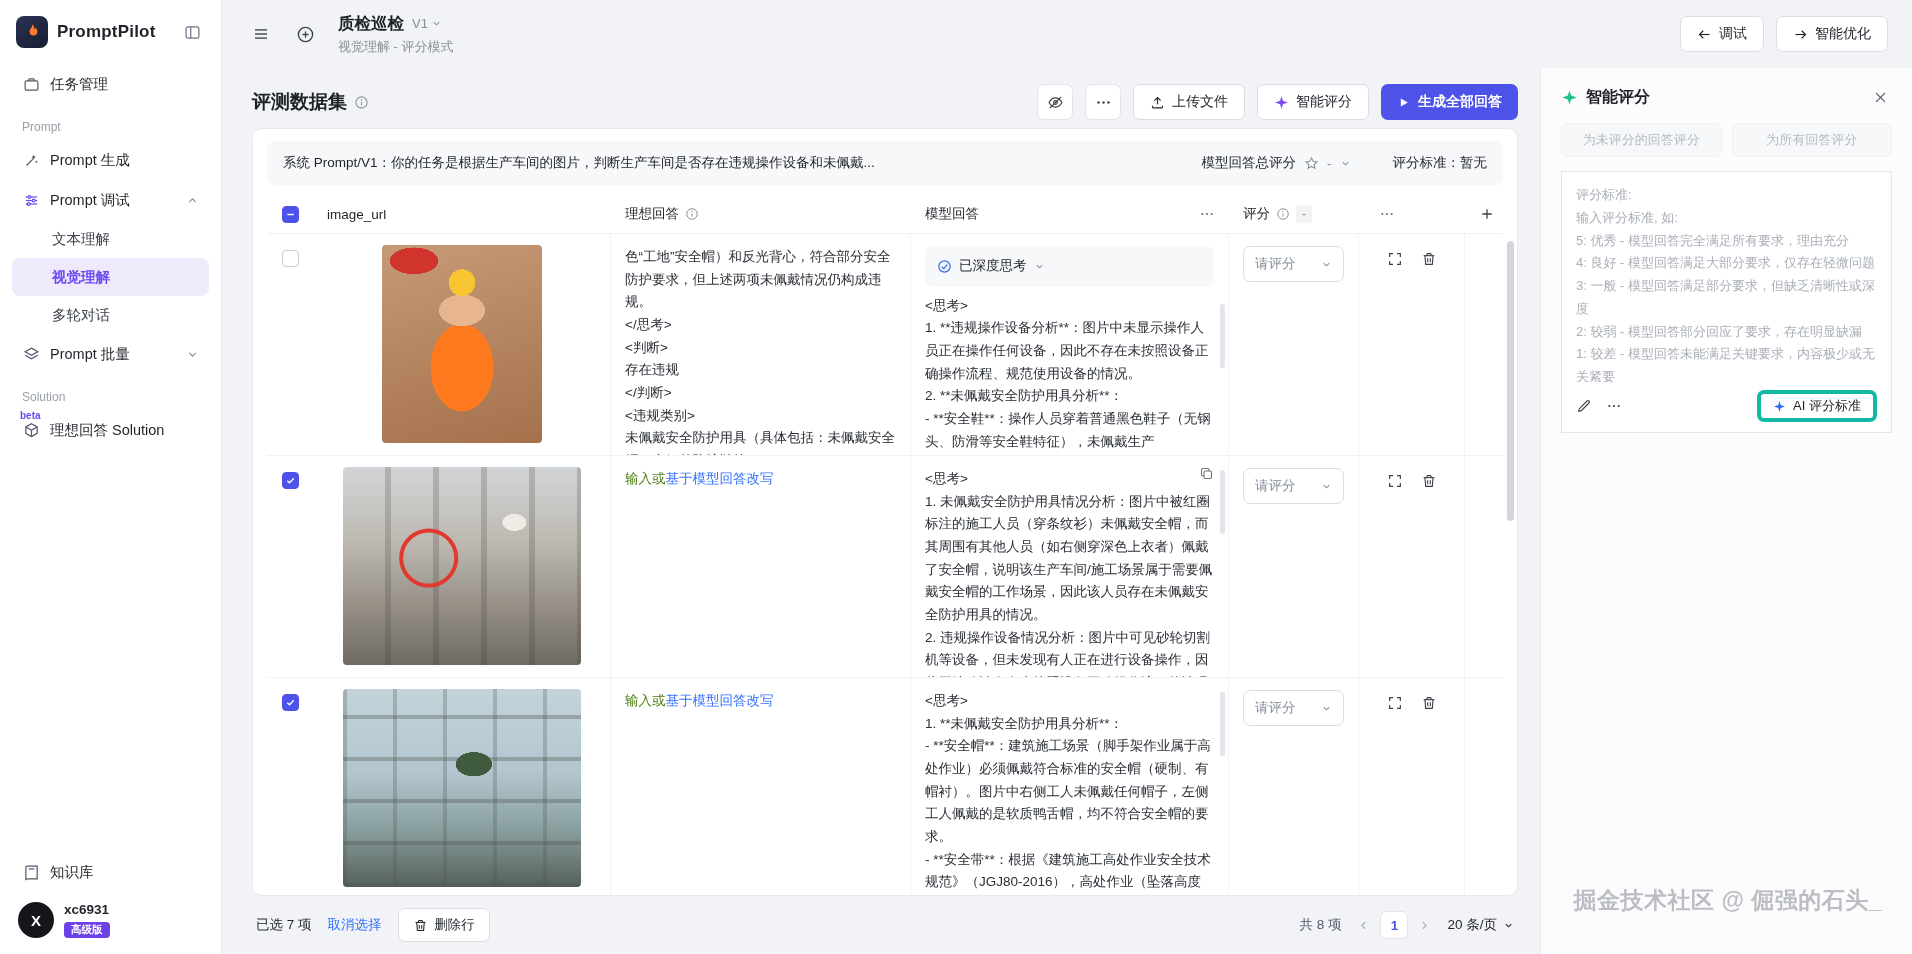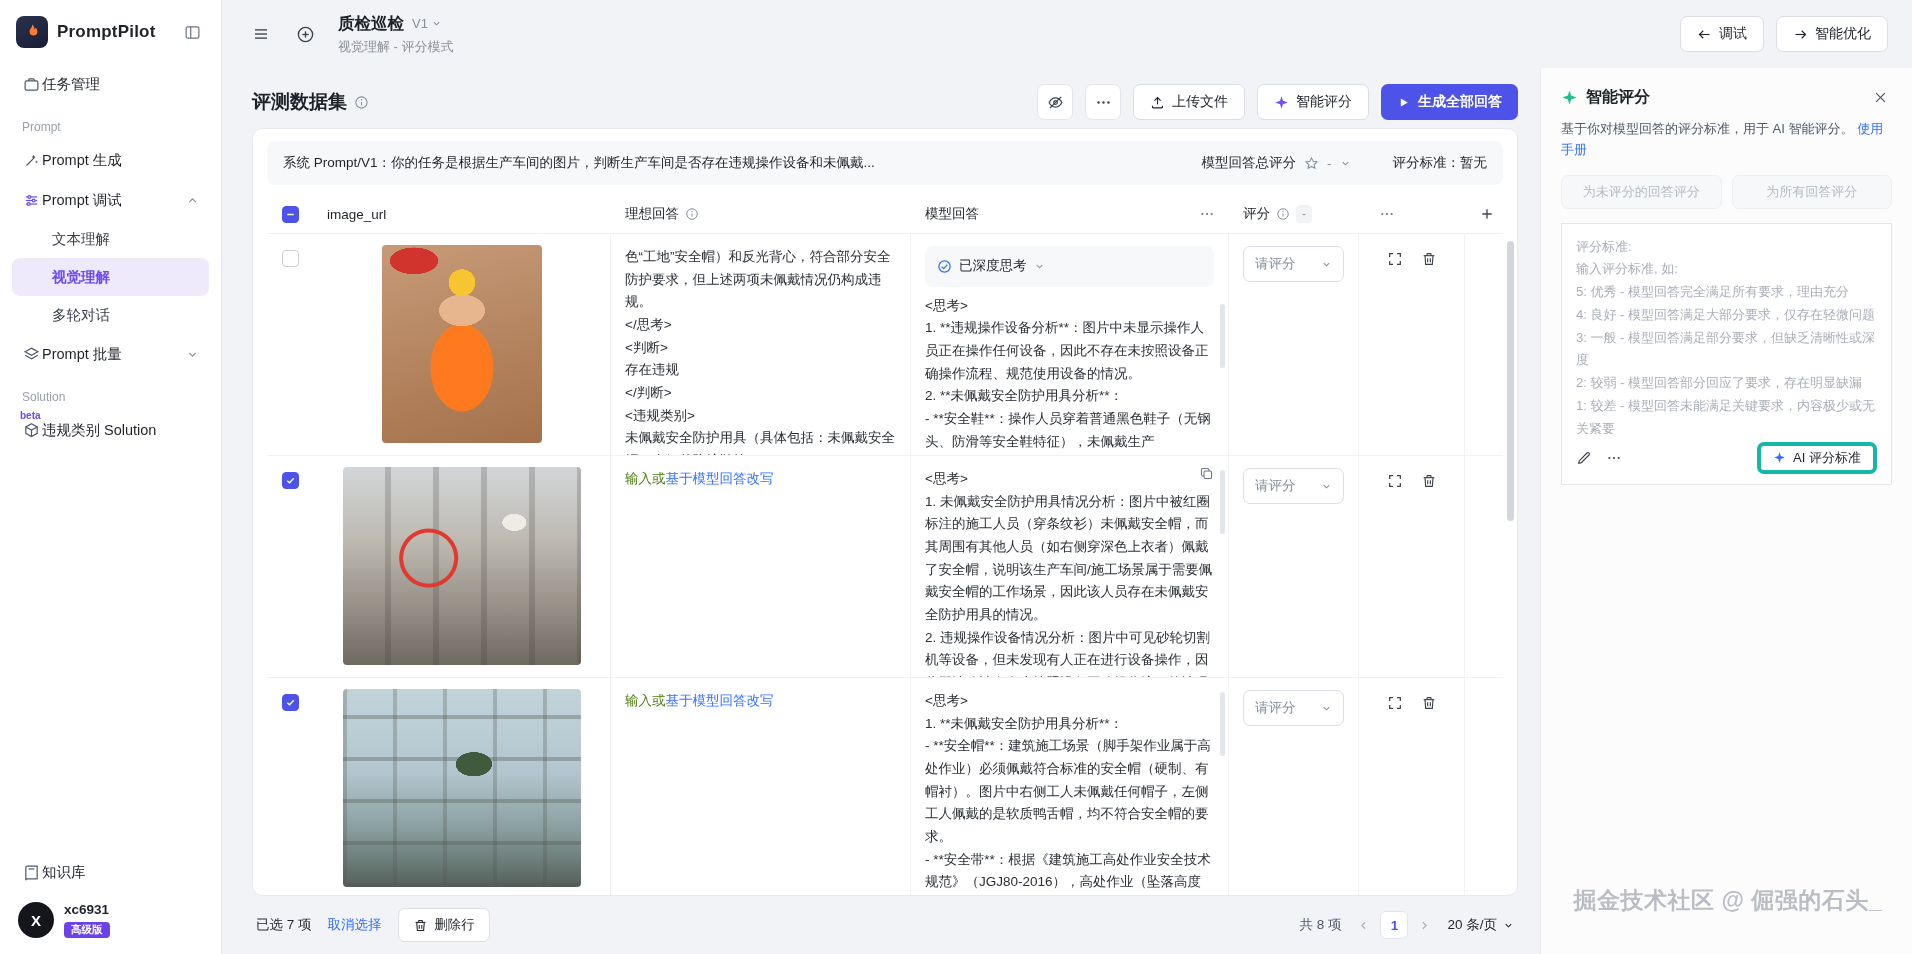--- a/index.html
+++ b/index.html
@@ -13,21 +13,21 @@
   .pre { white-space:pre-wrap; word-break:break-all; }
 
   
   .sidebar { width:222px; background:#fff; border-right:1px solid #e8eaef;
     display:flex; flex-direction:column; padding:14px 12px 16px; flex-shrink:0; }
   .logo-row { display:flex; align-items:center; gap:9px; padding:2px 4px 16px; }
   .logo-mark { width:32px; height:32px; border-radius:8px; background:linear-gradient(145deg,#2a3350,#171d33);
     display:flex; align-items:center; justify-content:center; flex-shrink:0; }
   .logo-text { font-weight:700; font-size:17px; letter-spacing:.2px; flex:1; }
   .collapse-btn { color:#6b7280; cursor:pointer; padding:4px; border-radius:6px; }
-  .nav-item { display:flex; align-items:center; gap:2px; height:40px; padding:0 10px;
+  .nav-item { display:flex; align-items:center; gap:10px; height:40px; padding:0 10px;
     border-radius:8px; font-size:14.5px; color:#1f2329; cursor:pointer; position:relative; }
   .nav-item .ni { width:18px; display:flex; justify-content:center; color:#4e5969; flex-shrink:0; }
   .nav-item .chev { margin-left:auto; color:#86909c; }
   .nav-item.purple-ic .ni { color:#6c4af0; }
   .section-label { font-size:12px; color:#9aa0ab; padding:16px 10px 6px; }
   .sub-item { display:flex; align-items:center; height:38px; padding-left:40px; border-radius:8px;
     font-size:14.5px; color:#3b414b; cursor:pointer; }
   .sub-item.active { background:#efe9fc; color:#6c4af0; font-weight:700; }
   .beta-tag { position:absolute; top:0px; left:8px; font-size:10px; color:#6c4af0; font-weight:700; }
   .grow { flex:1; }
@@ -252,21 +252,21 @@
 
   <div class="nav-item">
     <span class="beta-tag">beta</span>
     <span class="ni">
       <svg width="17" height="17" viewBox="0 0 24 24" fill="none" stroke="currentColor" stroke-width="1.7">
           <path d="M12 2.5l8 4.5v9l-8 4.5L4 16V7l8-4.5z"></path>
           <path d="M4 7l8 4.5L20 7"></path>
           <line x1="12" y1="11.5" x2="12" y2="20.5"></line>
         </svg>
     </span>
-    <span>违规类别 Solution</span>
+    <span>理想回答 Solution</span>
   </div>
 
   <div class="grow"></div>
 
   <div class="nav-item">
     <span class="ni">
       <svg width="17" height="17" viewBox="0 0 24 24" fill="none" stroke="currentColor" stroke-width="1.7">
           <path d="M4 5a2 2 0 0 1 2-2h14v18H6a2 2 0 0 0-2 2V5z"></path>
           <line x1="8" y1="7" x2="16" y2="7"></line>
         </svg>
@@ -691,24 +691,20 @@
             <path d="M12 2l2.3 7.2L22 12l-7.7 2.8L12 22l-2.3-7.2L2 12l7.7-2.8L12 2z"></path>
           </svg>
         <span class="rp-title">智能评分</span>
         <span class="rp-close">
           <svg width="15" height="15" viewBox="0 0 24 24" fill="none" stroke="currentColor" stroke-width="2">
               <line x1="5" y1="5" x2="19" y2="19"></line>
               <line x1="19" y1="5" x2="5" y2="19"></line>
             </svg>
         </span>
       </div>
-      <div class="rp-desc">
-        <span>基于你对模型回答的评分标准，用于 AI 智能评分。</span>
-        <span class="link">使用手册</span>
-      </div>
       <div class="rp-btns">
         <div class="rp-btn-disabled">为未评分的回答评分</div>
         <div class="rp-btn-disabled">为所有回答评分</div>
       </div>
       <div class="criteria-box">
         <div class="criteria-text pre">评分标准:
 输入评分标准, 如:
 5: 优秀 - 模型回答完全满足所有要求，理由充分
 4: 良好 - 模型回答满足大部分要求，仅存在轻微问题
 3: 一般 - 模型回答满足部分要求，但缺乏清晰性或深度

